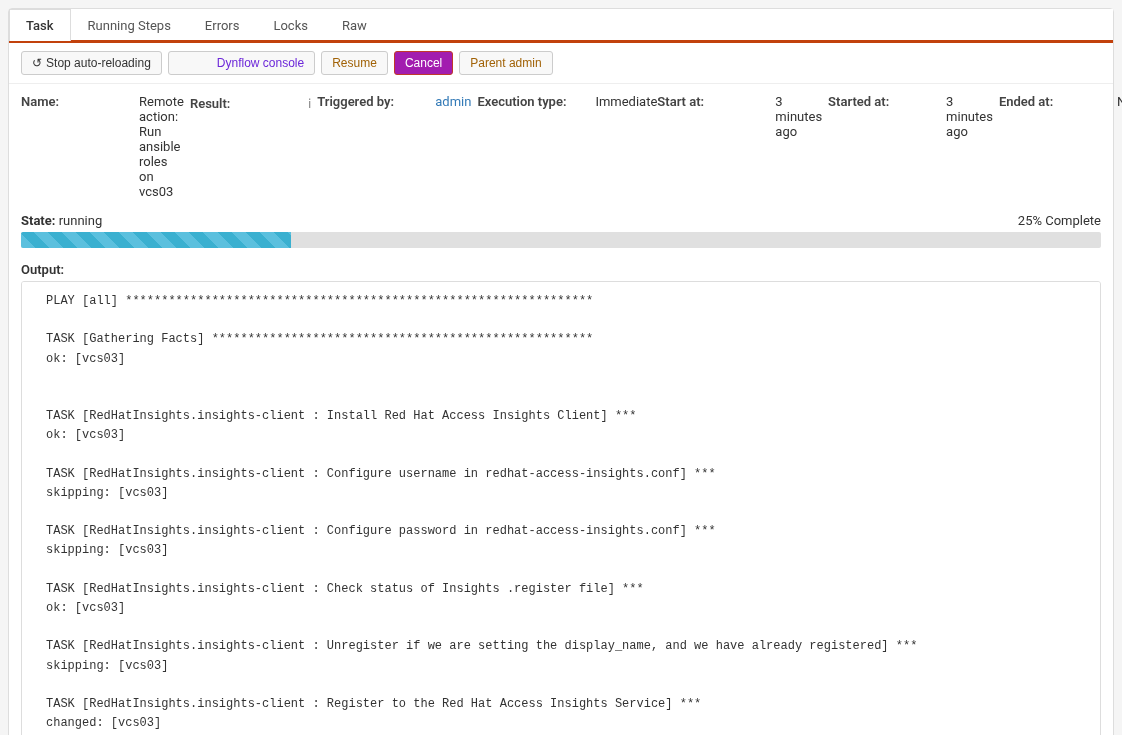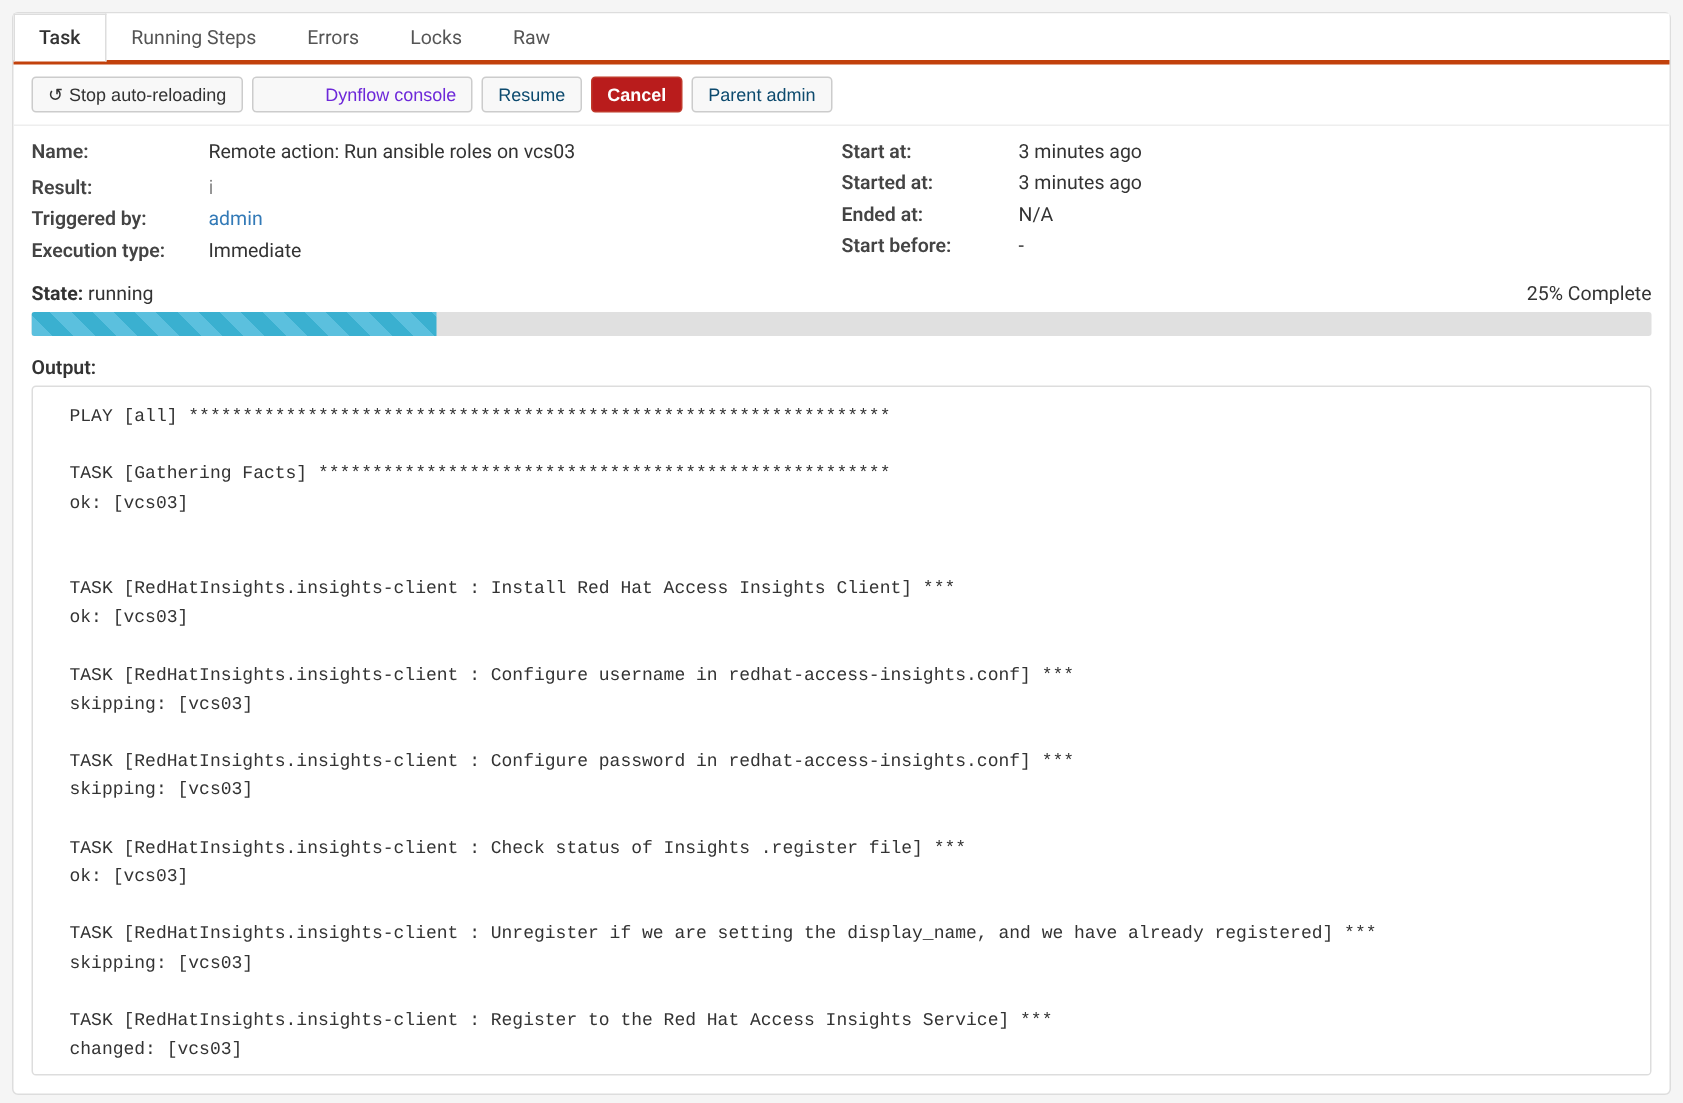--- a/index.html
+++ b/index.html
@@ -45,27 +45,26 @@
       align-items: center;
       border-bottom: 1px solid #eee;
     }
     .btn {
       padding: 4px 10px;
       font-size: 12px;
       border-radius: 3px;
       cursor: pointer;
       border: 1px solid #ccc;
       background: #f8f8f8;
-      color: #0c4a6e;
+      color: #a16207;
     }
     .btn-cancel {
-      background: #b91c1c;
+      background: #a21caf;
       border-color: #c0392b;
       color: #fff;
-      font-weight: bold;
     }
     .btn-stop {
       background: #f8f8f8;
       border-color: #ccc;
       color: #333;
       display: flex;
       align-items: center;
       gap: 4px;
     }
     .btn-dynflow {
@@ -76,21 +75,21 @@
     }
     
     .info-grid {
       display: grid;
       grid-template-columns: 1fr 1fr;
       padding: 10px 12px;
       gap: 4px 0;
     }
     .info-left, .info-right {
       display: flex;
-      flex-direction: column;
+      flex-direction: row;
       gap: 6px;
     }
     .info-row {
       display: flex;
       align-items: baseline;
       gap: 8px;
     }
     .info-label {
       font-weight: 600;
       color: #444;

